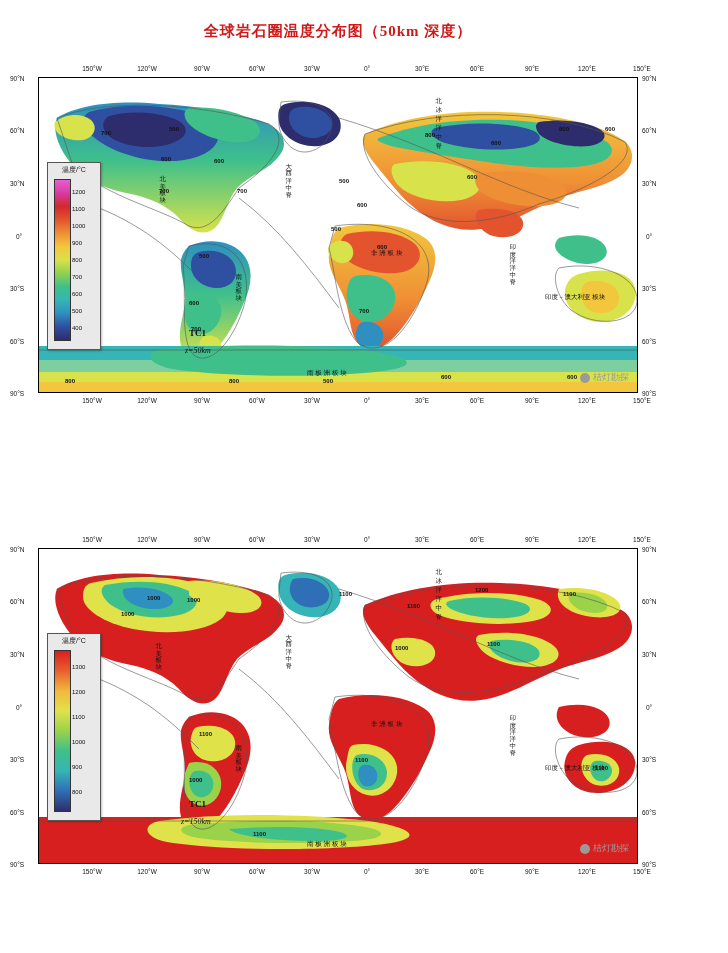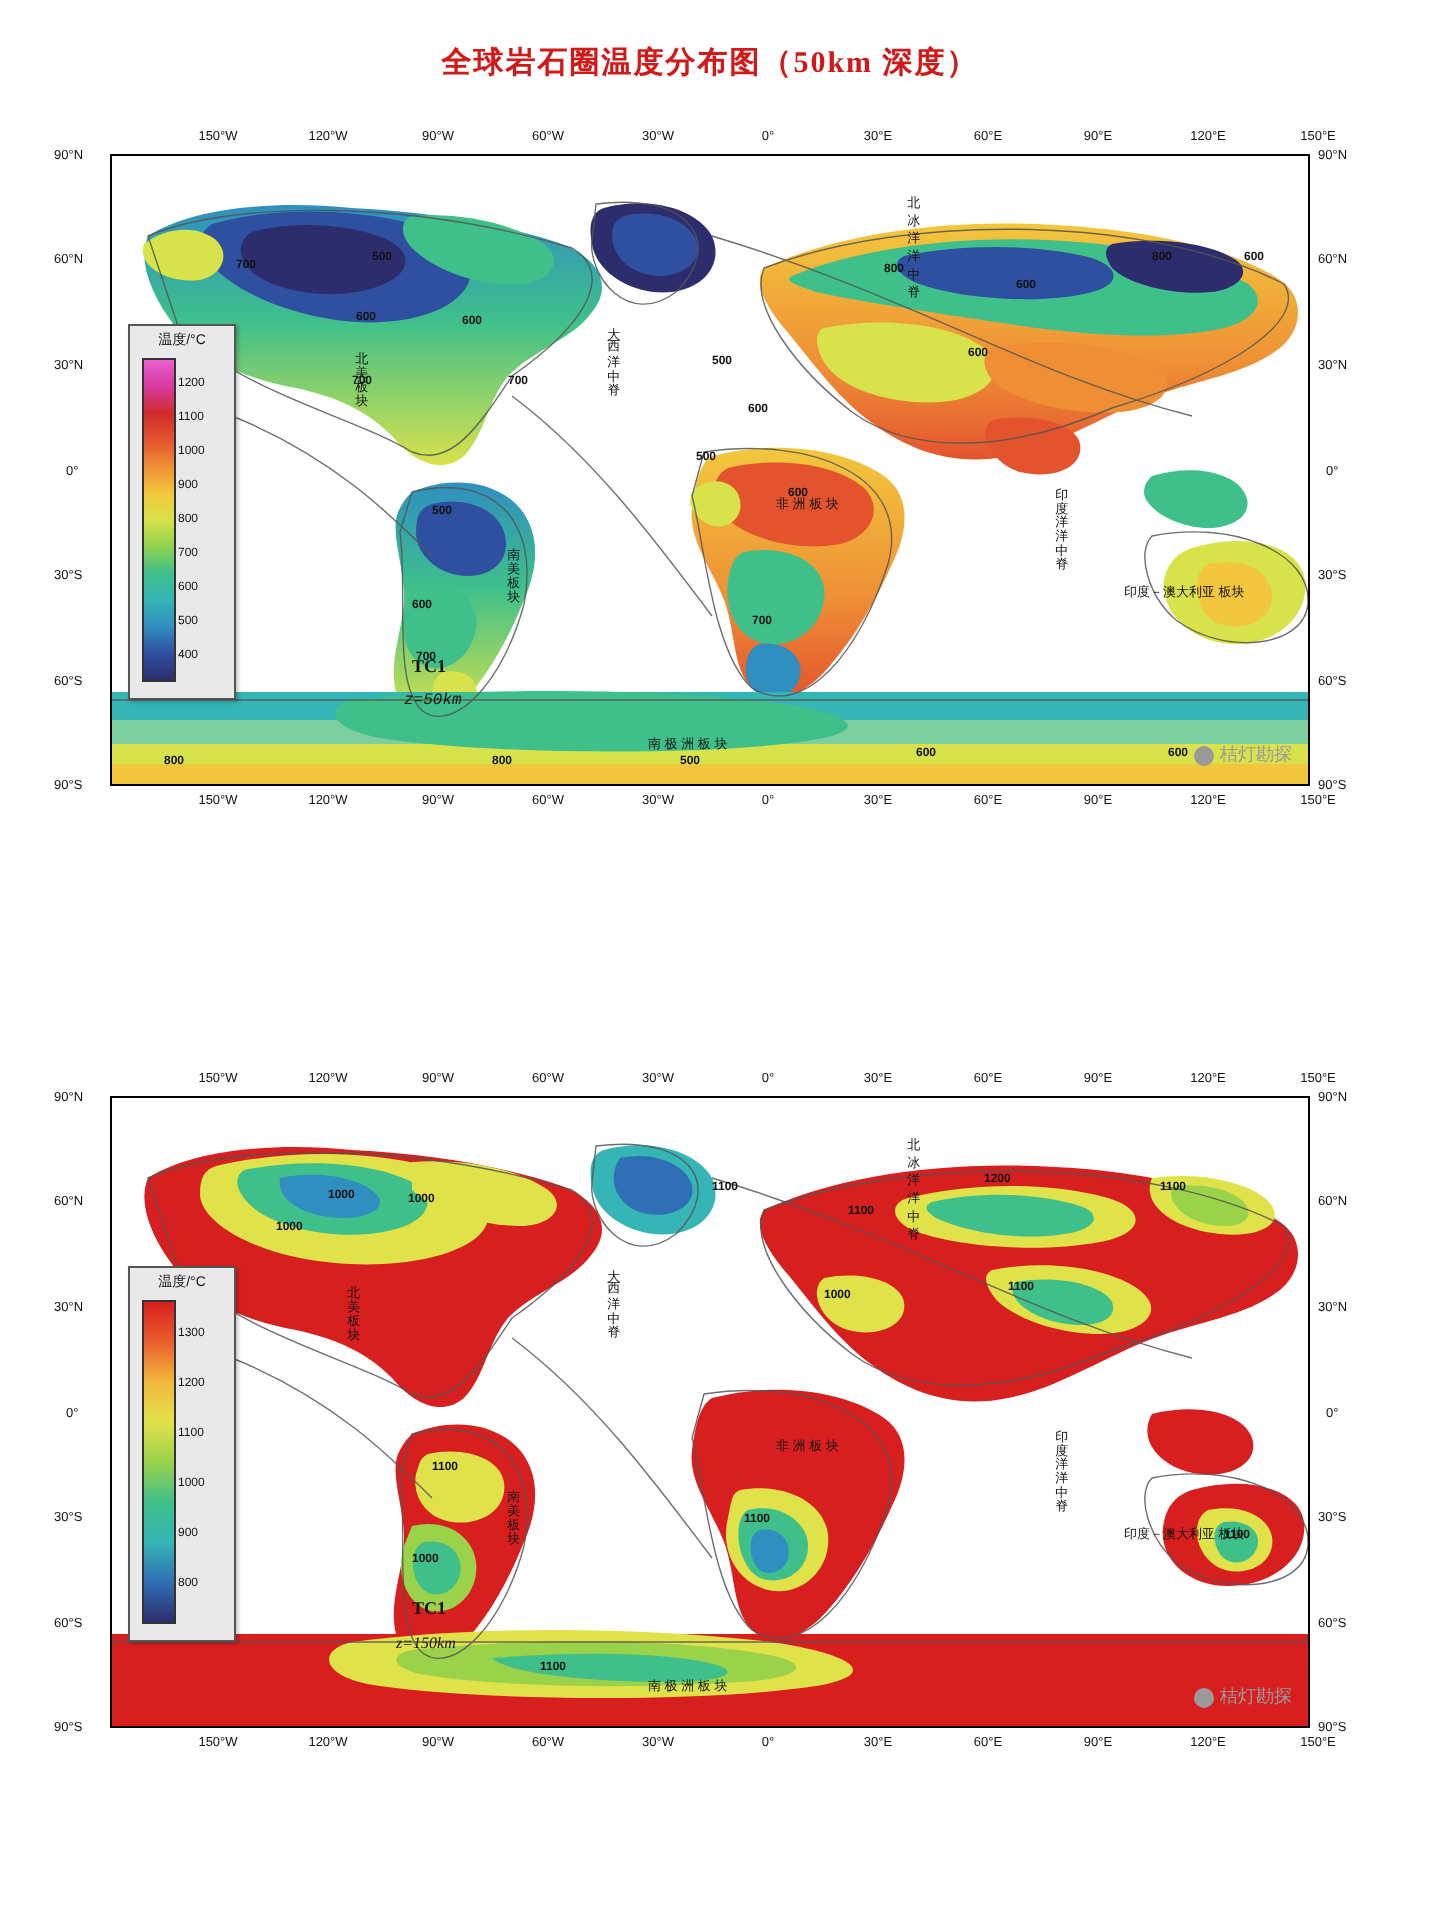--- a/index.html
+++ b/index.html
@@ -1,17 +1,17 @@
 <!DOCTYPE html>
 <html><head>
 <meta charset="utf-8">
 <style>
   html,body{margin:0;padding:0;background:#ffffff;}
   body{width:728px;height:953px;font-family:"Liberation Sans",sans-serif;position:relative;overflow:hidden;}
-  .figure{position:absolute;left:17px;width:676px;}
+  .figure{position:absolute;left:0;width:676px;}
   .fig-title{
     text-align:center;color:#d01a1a;font-size:15px;font-weight:bold;
     font-family:"Liberation Serif",serif;letter-spacing:1px;
   }
   .map-wrap{position:relative;margin:0 auto;width:660px;height:352px;}
   .map-frame{
     position:absolute;left:30px;top:18px;right:30px;bottom:18px;
     border:1px solid #000;background:#ffffff;overflow:hidden;
   }
   
@@ -152,21 +152,21 @@
       <div class="anno" style="left:120px;top:92px;writing-mode:vertical-rl;text-orientation:upright;">北 美 板 块</div>
 
       <div class="anno" style="left:246px;top:80px;writing-mode:vertical-rl;text-orientation:upright;">大 西 洋 中 脊</div>
       <div class="anno" style="left:196px;top:190px;writing-mode:vertical-rl;text-orientation:upright;">南 美 板 块</div>
       <div class="anno" style="left:332px;top:172px;">非 洲 板 块</div>
       <div class="anno" style="left:470px;top:160px;writing-mode:vertical-rl;text-orientation:upright;">印 度 洋 洋 中 脊</div>
       <div class="anno" style="left:506px;top:216px;">印度－澳大利亚 板块</div>
       <div class="anno" style="left:268px;top:292px;">南 极 洲 板 块</div>
 
       <div class="tclabel" style="left:150px;top:250px;">TC1</div>
-      <div class="zlabel" style="left:146px;top:268px;font-family:Liberation Mono, monospace;">z=50km</div>
+      <div class="zlabel" style="left:146px;top:268px;">z=50km</div>
 
       <div class="cbar" style="left:8px;top:84px;width:52px;height:186px;">
         <div class="cbar-title">温度/°C</div>
         <div class="cbar-strip" style="left:6px;top:16px;width:15px;height:160px;
              background:linear-gradient(to bottom,#e85fd0,#d83aa0,#d02a2a,#e3542e,#ef8f35,#f2c73d,#d8e24a,#8fd14f,#3fc08a,#35b5b5,#2f8fc0,#2f4fa0,#2d2d6e);"></div>
         <div class="cbar-tick" style="left:24px;top:26px;">1200</div>
         <div class="cbar-tick" style="left:24px;top:43px;">1100</div>
         <div class="cbar-tick" style="left:24px;top:60px;">1000</div>
         <div class="cbar-tick" style="left:24px;top:77px;">900</div>
         <div class="cbar-tick" style="left:24px;top:94px;">800</div>

